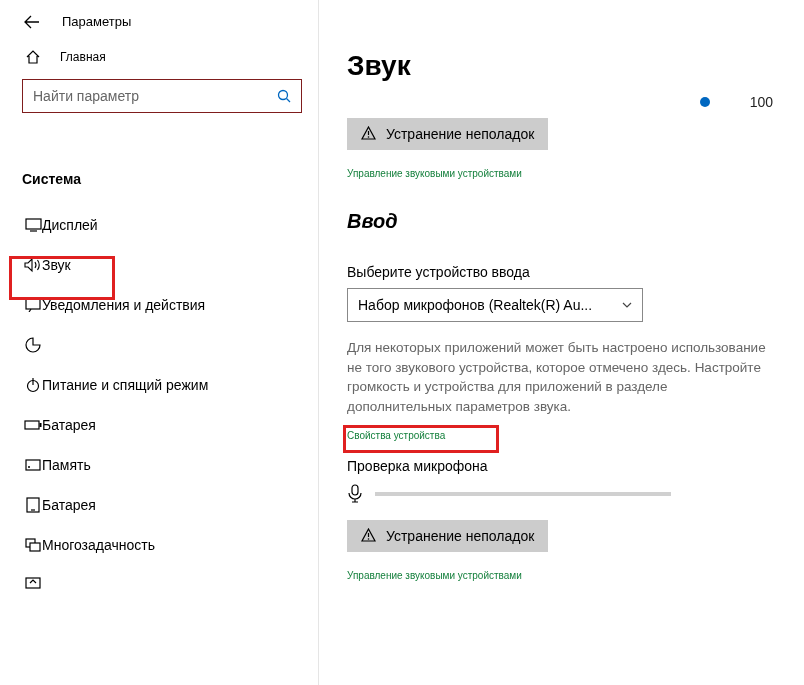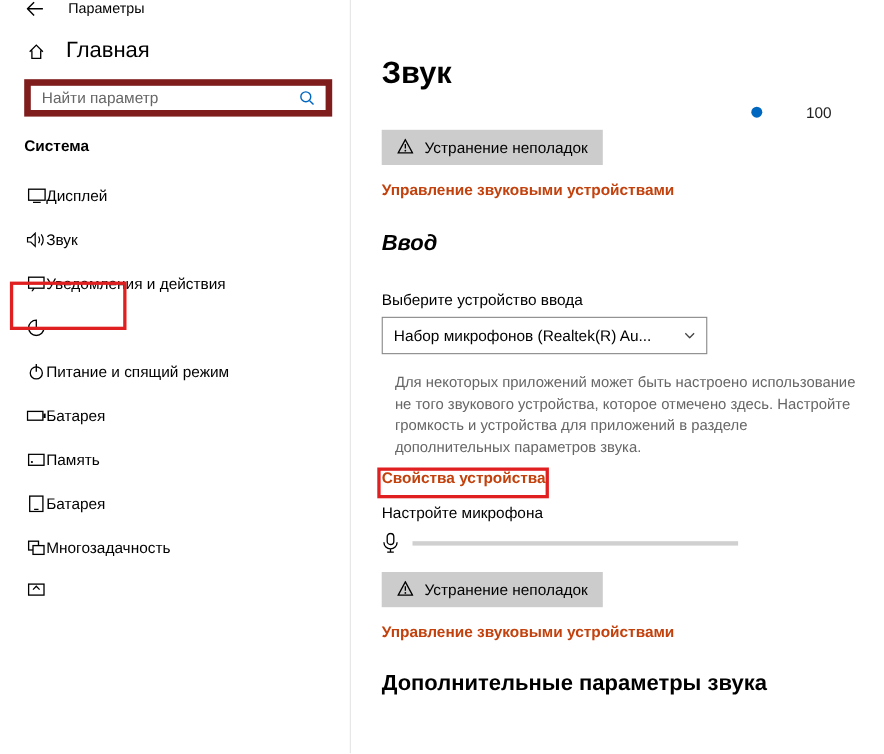--- a/index.html
+++ b/index.html
@@ -11,20 +11,21 @@
     width: 804px;
     height: 685px;
     overflow: hidden;
   }
   .window { display: flex; height: 100%; }
   .sidebar {
     width: 319px;
     border-right: 1px solid #e5e5e5;
     display: flex;
     flex-direction: column;
+    padding-top: 14px;
   }
   .main {
     flex: 1;
     padding: 0 0 0 28px;
     overflow: hidden;
   }
   .back-row {
     display: flex;
     align-items: center;
     padding: 0 20px 10px 24px;
@@ -32,44 +33,45 @@
   }
   .back-arrow { font-size: 16px; }
   .win-title { font-size: 13px; }
   .home-row {
     display: flex;
     align-items: center;
     gap: 18px;
     padding: 10px 0 14px 24px;
   }
   .home-row .icon { width: 18px; display:flex; justify-content:center; }
-  .home-label { font-size: 20px; }
+  .home-label { font-size: 12px; }
   .search-wrap { padding: 0 14px 18px 22px; }
   .search {
     width: 280px;
     height: 34px;
-    border: 6px solid #7f1d1d;
+    border: 1px solid #7f1d1d;
     display: flex;
     align-items: center;
     padding: 0 10px;
     justify-content: space-between;
   }
   .search input {
     border: none;
     outline: none;
     font-size: 14px;
     flex: 1;
     background: transparent;
   }
   .search input::placeholder { color: #666; }
   .search-icon { color: #0067c0; font-size: 14px; }
   .section-label {
     font-weight: 600;
     font-size: 14px;
     padding: 0 0 18px 22px;
+    margin-top: 40px;
   }
   .nav { display: flex; flex-direction: column; }
   .nav-item {
     display: flex;
     align-items: center;
     padding: 12px 0 12px 24px;
     cursor: pointer;
     position: relative;
   }
   .nav-item .icon { width: 18px; display:flex; justify-content:center; align-items:center; }
@@ -88,41 +90,40 @@
     width: 156px; height: 28px;
     pointer-events: none;
   }
   .page-title {
     font-size: 28px;
     font-weight: 600;
     padding: 50px 0 18px 0;
   }
   .vol-indicator {
     display:flex; justify-content:flex-end; align-items:center;
-    gap: 40px; padding-right: 48px; margin-top:-6px; margin-bottom: 8px;
+    gap: 40px; padding-right: 31px; margin-top:-6px; margin-bottom: 8px;
     color:#222;
   }
   .vol-dot { width:10px; height:10px; border-radius:50%; background:#0067c0; }
   .btn-trouble {
     display: inline-flex;
     gap: 10px;
     background: #cccccc;
     border: none;
     padding: 8px 14px;
     font-size: 14px;
     cursor: pointer;
     margin-bottom: 14px;
   }
   .btn-trouble .warn { font-size: 14px; }
   .link {
-    color: #c2410c;
-    font-size: 14px;
+    color: #15803d;
+    font-size: 10px;
     cursor: pointer;
     display: inline-block;
-    font-weight: bold;
   }
   .section-h {
     font-size: 20px;
     font-weight: 600;
     margin: 30px 0 14px 0;
     font-style: italic;
   }
   .field-label {
     font-size: 14px;
     margin-bottom: 8px;
@@ -140,21 +141,20 @@
     cursor: pointer;
     margin-bottom: 16px;
   }
   .select .chev { font-size: 11px; color:#444; }
   .help-text {
     font-size: 13.5px;
     color: #666;
     line-height: 1.45;
     max-width: 420px;
     margin-bottom: 10px;
-    margin-left: 12px;
   }
   .mic-row {
     display: flex; align-items: center; gap: 12px;
     margin: 10px 0 16px 0;
   }
   .mic-bar {
     height: 4px; width: 296px; background: #d0d0d0;
   }
   .addl-h {
     font-size: 20px;
@@ -318,21 +318,21 @@
       <span>Набор микрофонов (Realtek(R) Au...</span>
       <span class="chev">
           <svg width="10" height="6" viewBox="0 0 10 6">
             <path d="M1 1 L5 5 L9 1" stroke="#444" stroke-width="1.2" fill="none"></path>
           </svg>
         </span>
     </div>
     <div class="help-text">Для некоторых приложений может быть настроено использование не того звукового устройства, которое отмечено здесь. Настройте громкость и устройства для приложений в разделе дополнительных параметров звука.</div>
     <div><span class="link">Свойства устройства</span></div>
 
-    <div class="field-label" style="margin-top:16px;">Настройте микрофона</div>
+    <div class="field-label" style="margin-top:16px;">Проверка микрофона</div>
     <div class="mic-row">
       <span>
           <svg width="16" height="20" viewBox="0 0 16 20">
             <rect x="5" y="1" width="6" height="10" rx="3" stroke="#000" stroke-width="1.2" fill="none"></rect>
             <path d="M2 9 A6 6 0 0 0 14 9 M8 15 V18 M5 18 H11" stroke="#000" stroke-width="1.2" fill="none"></path>
           </svg>
         </span>
       <div class="mic-bar"></div>
     </div>
 
@@ -341,18 +341,17 @@
           <svg width="15" height="14" viewBox="0 0 15 14">
             <path d="M7.5 1 L14 13 H1 Z" stroke="#000" stroke-width="1.2" fill="none"></path>
             <line x1="7.5" y1="5" x2="7.5" y2="9" stroke="#000" stroke-width="1.2"></line>
             <circle cx="7.5" cy="11" r="0.8" fill="#000"></circle>
           </svg>
         </span>
       <span>Устранение неполадок</span>
     </button>
     <div><span class="link">Управление звуковыми устройствами</span></div>
 
-    <div class="addl-h">Дополнительные параметры звука</div>
   </div>
 </div>
 
 <div class="highlight-red-1"></div>
 <div class="highlight-red-2"></div>
 
 </body></html>

